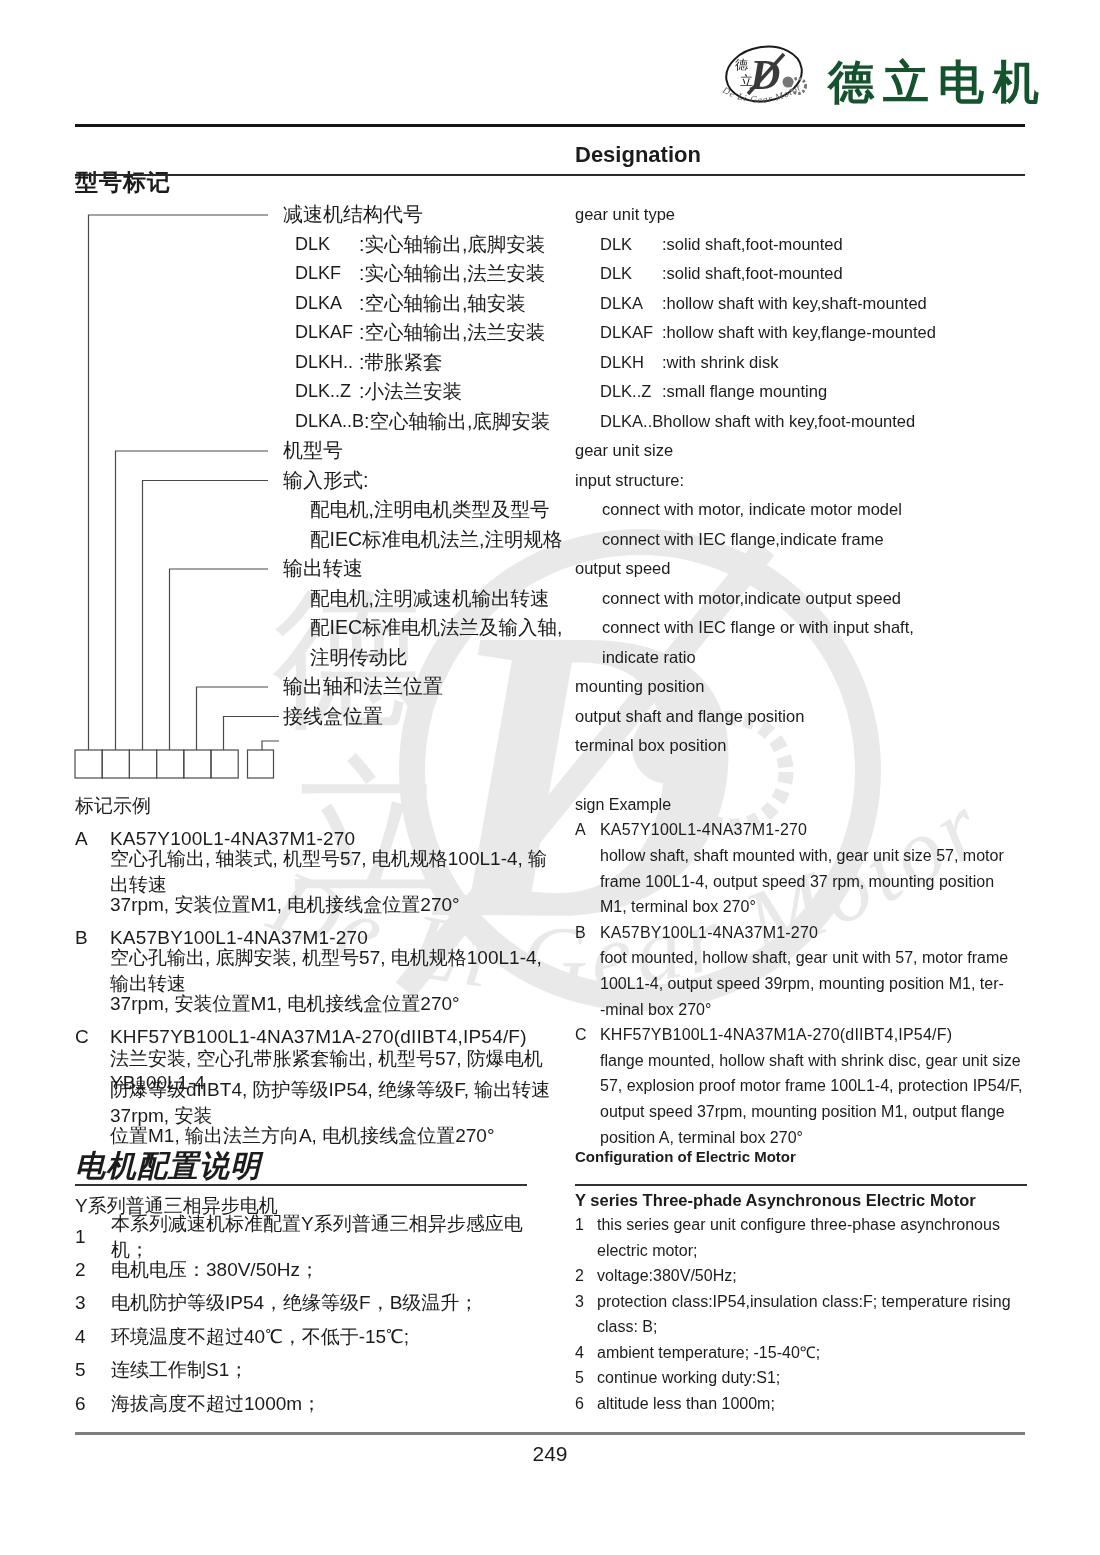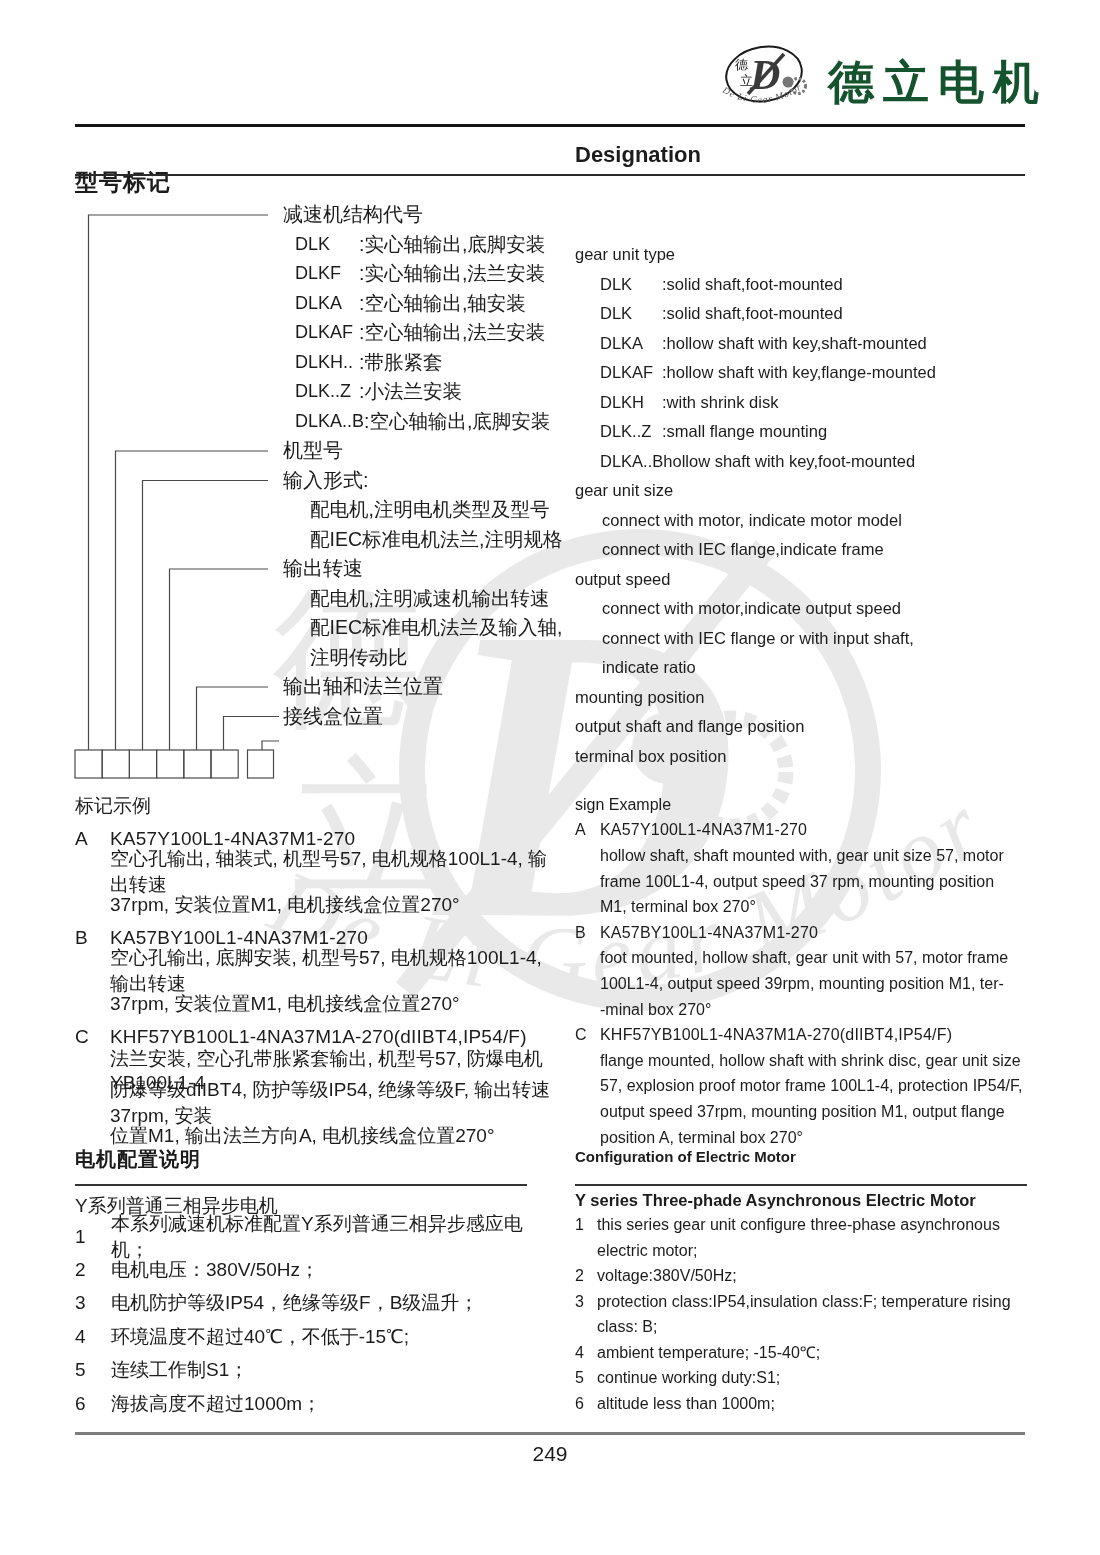--- a/index.html
+++ b/index.html
@@ -18,21 +18,21 @@
   }
   .rule{background:#151515;}
   .rule-top{left:75px;top:124px;width:950px;height:3px;}
   .rule-title{left:75px;top:174px;width:950px;height:1.6px;background:#2a2a2a;}
   .rule-bottom{left:75px;top:1432px;width:950px;height:2.5px;background:#7d7d7d;}
   .title-cn{left:75px;top:139px;font-size:23px;font-weight:700;letter-spacing:1px;margin-top:28px;}
   .title-en{left:575px;top:142px;font-size:22px;font-weight:700;}
   
   .rowcol{top:200px;display:flex;flex-direction:column;}
   .rowcol.cn{left:283px;width:288px;}
-  .rowcol.en{left:575px;width:462px;margin-top:40px;}
+  .rowcol.en{left:575px;width:462px;}
   .drow{height:29.5px;display:flex;align-items:center;white-space:nowrap;}
   .cn .drow{font-size:19.5px;align-items:center;}
   .cn .drow.lvl0{font-size:20px;}
   .en .drow{font-size:16.5px;}
   .cn .lvl1{padding-left:12px;}
   .en .lvl1{padding-left:25px;}
   .cn .lvl2{padding-left:27px;}
   .en .lvl2{padding-left:27px;}
   .code{display:inline-block;min-width:64px;font-size:18px;}
   .en .code{min-width:62px;font-size:16.5px;}
@@ -43,21 +43,21 @@
   .ex .line{display:flex;align-items:center;}
   .ex.cn .line{height:33px;font-size:19px;}
   .ex.en .line{height:25.6px;font-size:16px;}
   .ex .tag{display:inline-block;}
   .ex.cn .tag{min-width:35px;}
   .ex.en .tag{min-width:25px;}
   .ex.cn .cont{padding-left:35px;}
   .ex.en .cont{padding-left:25px;}
   .ex .head{letter-spacing:.2px;}
   
-  .cfg-title-cn{left:75px;top:1146px;font-size:20px;font-weight:700;letter-spacing:1px;}
+  .cfg-title-cn{left:75px;top:1146px;font-size:30px;font-weight:700;letter-spacing:1px;font-style:italic;}
   .cfg-title-en{left:575px;top:1148px;font-size:15px;font-weight:700;}
   .cfg-rule{top:1184px;width:452px;height:1.5px;background:#333;}
   .cfg-rule.l{left:75px;} .cfg-rule.r{left:575px;}
   .cfg-sub-cn{left:75px;top:1193px;font-size:19px;}
   .cfg-sub-en{left:575px;top:1191px;font-size:16.5px;font-weight:700;}
   .cfg-list{display:flex;flex-direction:column;}
   .cfg-list.cn{left:75px;top:1220px;width:480px;}
   .cfg-list.en{left:575px;top:1212px;width:458px;}
   .cfg-item{display:flex;}
   .cfg-list.cn .cfg-item{height:33.4px;align-items:center;font-size:19px;}
@@ -223,20 +223,23 @@
         <span class="code">DLK..Z</span>
         <span>:small flange mounting</span>
       </div>
     <div class="drow lvl1">
         <span class="code">DLKA..B</span>
         <span>hollow shaft with key,foot-mounted</span>
       </div>
     <div class="drow lvl0">
         <span>gear unit size</span>
       </div>
+    <div class="drow lvl0">
+        <span>input structure:</span>
+      </div>
     <div class="drow lvl2">
         <span>connect with motor, indicate motor model</span>
       </div>
     <div class="drow lvl2">
         <span>connect with IEC flange,indicate frame</span>
       </div>
     <div class="drow lvl0">
         <span>output speed</span>
       </div>
     <div class="drow lvl2">

